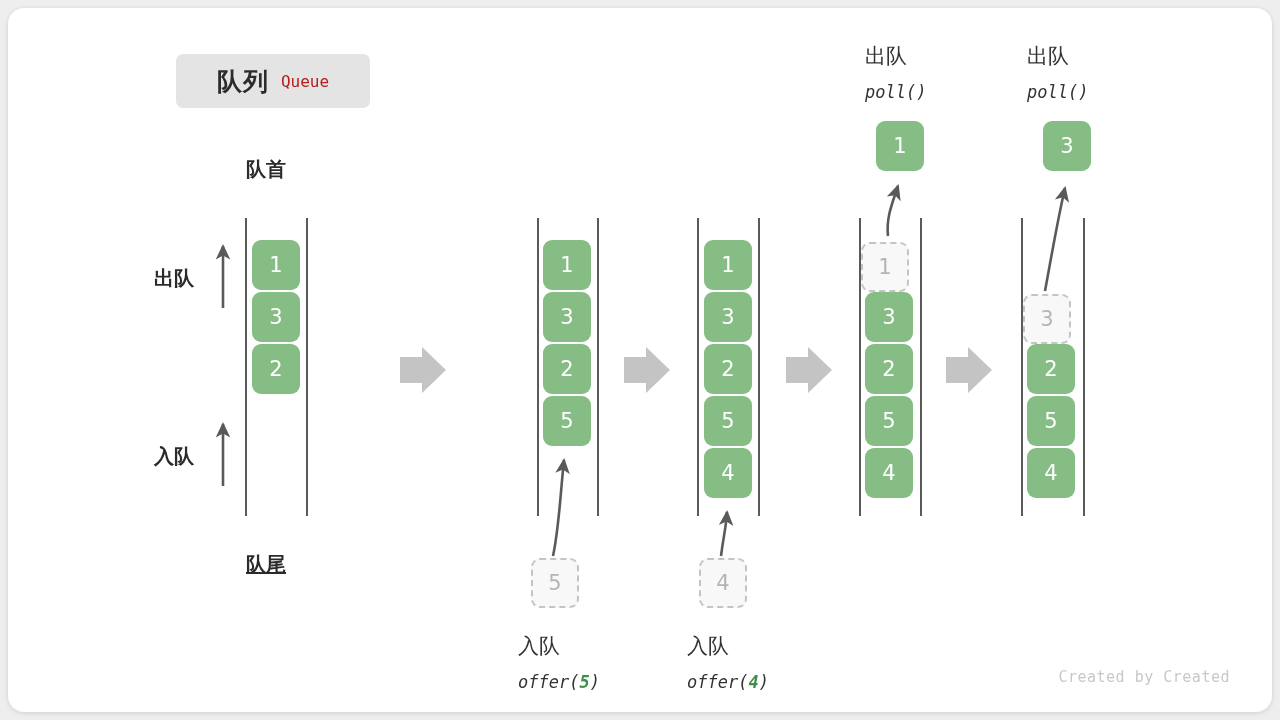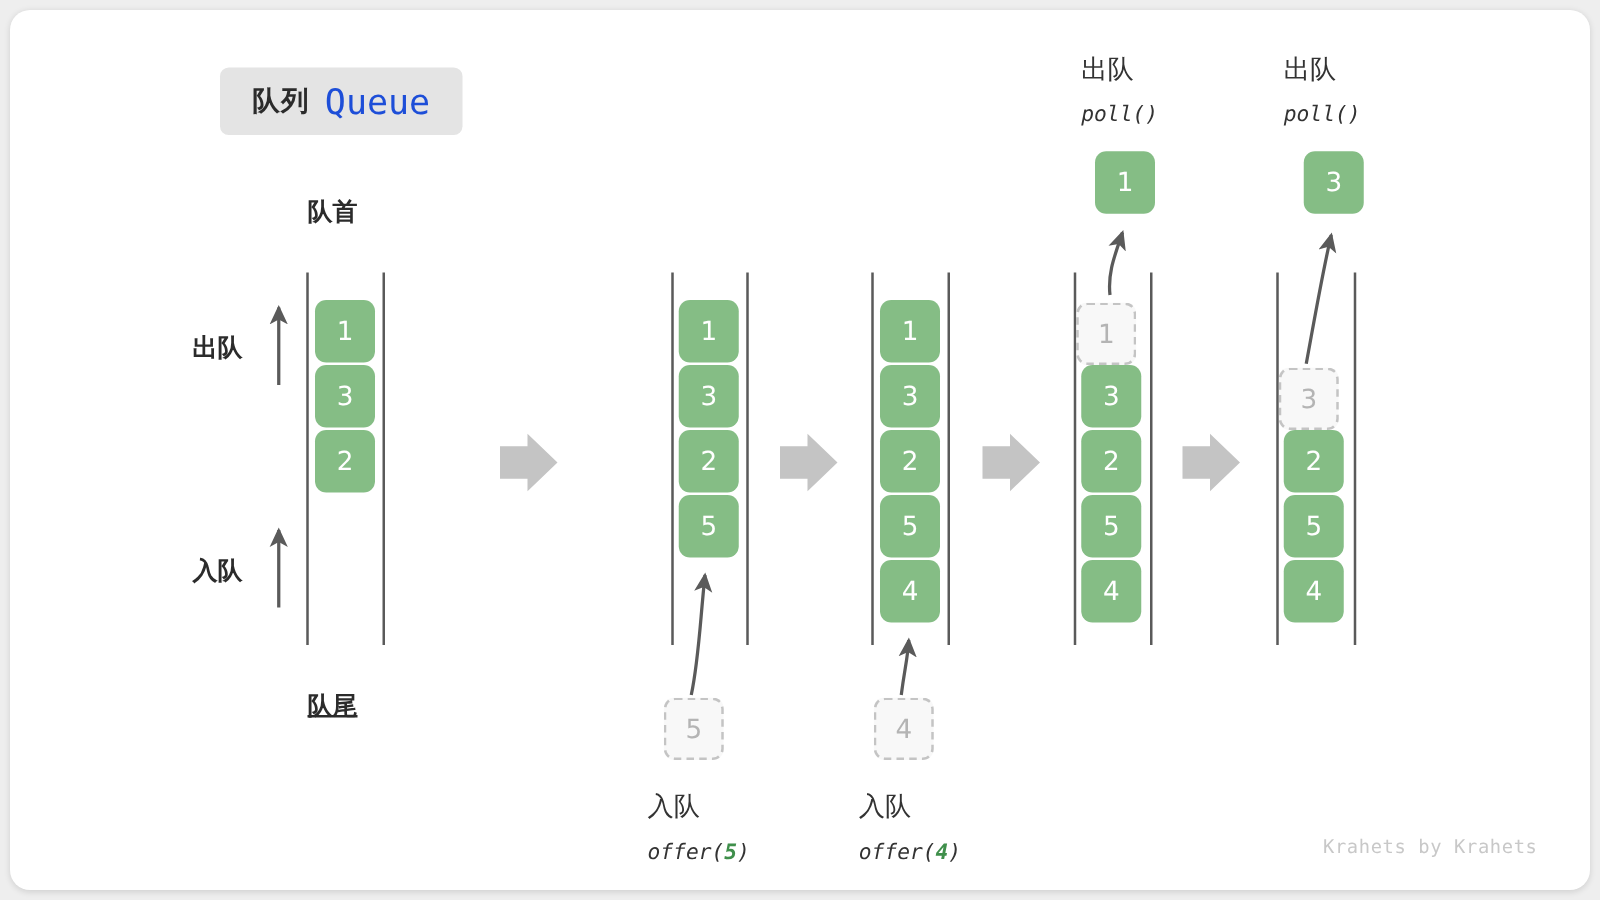--- a/index.html
+++ b/index.html
@@ -34,28 +34,28 @@
     width: 194px;
     height: 54px;
     background: #e4e4e4;
     border-radius: 7px;
     display: flex;
     align-items: center;
     justify-content: center;
     gap: 12px;
   }
   #title-badge .cn {
-    font-size: 22px;
+    font-size: 25px;
     font-weight: bold;
     color: #2b2b2b;
     letter-spacing: 1px;
   }
   #title-badge .en {
-    font-size: 28px;
-    color: #1d4ed8;
+    font-size: 16px;
+    color: #b91c1c;
     font-family: "DejaVu Sans Mono", "Liberation Mono", monospace;
   }
 
   
   .cn-bold {
     position: absolute;
     font-size: 20px;
     font-weight: bold;
     color: #2b2b2b;
     white-space: nowrap;
@@ -239,16 +239,16 @@
         <path d="M616,349 L638,349 L638,339 L662,362 L638,385 L638,375 L616,375 Z"></path>
       </g>
       <g fill="#c4c4c4">
         <path d="M778,349 L800,349 L800,339 L824,362 L800,385 L800,375 L778,375 Z"></path>
       </g>
       <g fill="#c4c4c4">
         <path d="M938,349 L960,349 L960,339 L984,362 L960,385 L960,375 L938,375 Z"></path>
       </g>
     </svg>
 
-    <div id="credit">Krahets by Krahets</div>
+    <div id="credit">Created by Created</div>
 
   </div>
 </div>
 
 </body></html>

